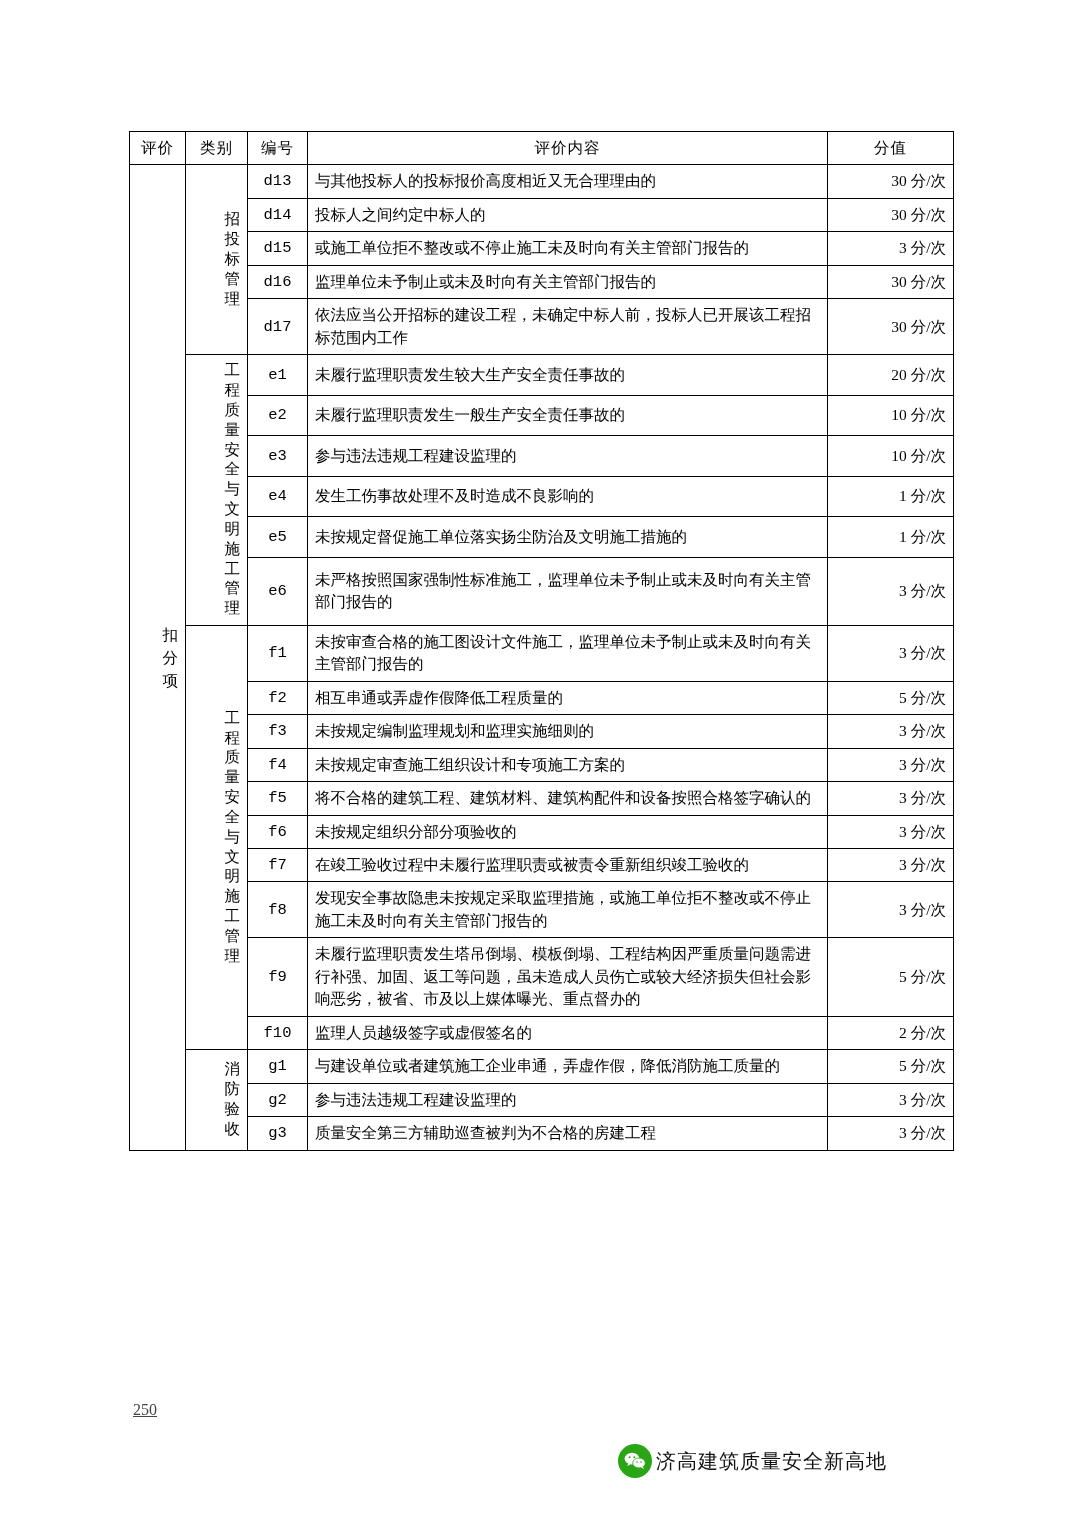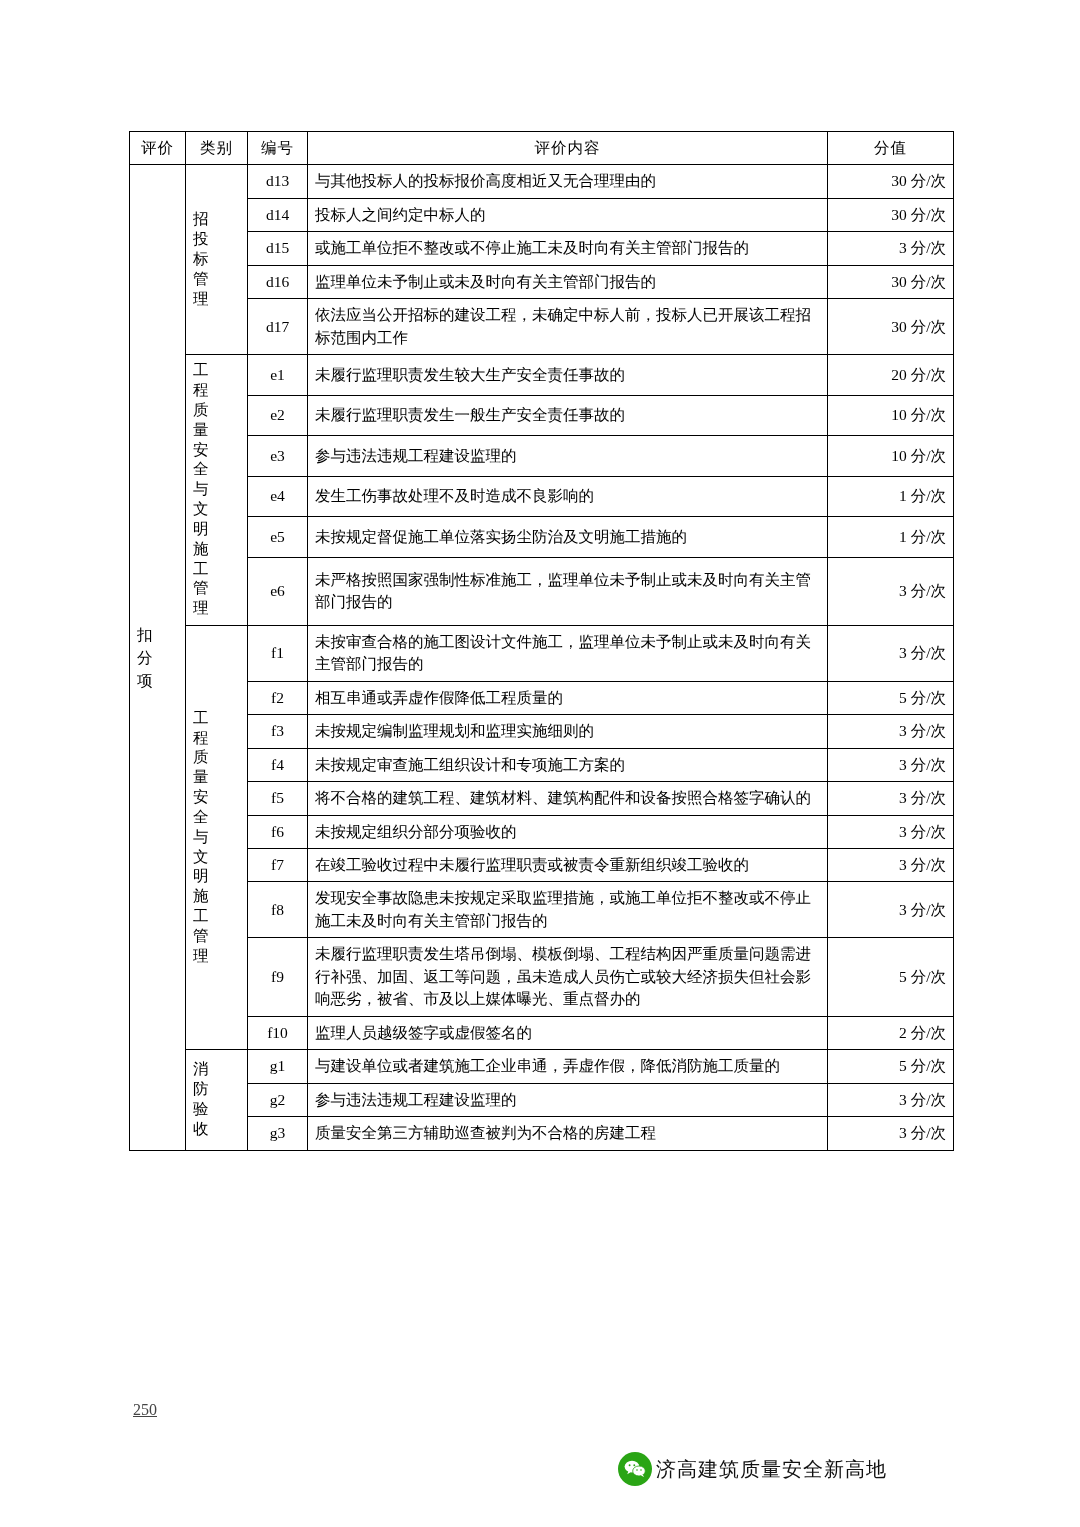--- a/index.html
+++ b/index.html
@@ -50,25 +50,25 @@
     font-size: 16px;
     padding: 10px 4px;
     letter-spacing: 1px;
   }
   td.content {
     text-align: left;
     padding-left: 10px;
     padding-right: 10px;
   }
   td.score { text-align: right; white-space: nowrap; }
-  td.code { text-align: center; font-family: Liberation Serif, serif; }
+  td.code { text-align: center; font-family: Liberation Mono, monospace; }
 
   
   td.vert {
-    text-align: left;
+    text-align: right;
     padding: 4px 2px;
   }
   td.vert .vtext {
     display: inline-block;
     width: 1em;
     line-height: 1.28;
     word-break: break-all;
     white-space: normal;
     letter-spacing: 1px;
   }
@@ -87,21 +87,20 @@
     text-decoration: underline;
   }
 
   .footer-brand {
     position: absolute;
     right: 40px;
     top: 1444px;
     display: flex;
     align-items: center;
     gap: 4px;
-    margin-top: 8px;
   }
   .wechat-badge {
     width: 34px; height: 34px;
     border-radius: 50%;
     background: #2aa515;
     display: flex;
     align-items: center;
     justify-content: center;
   }
   .wechat-badge svg { display: block; }

